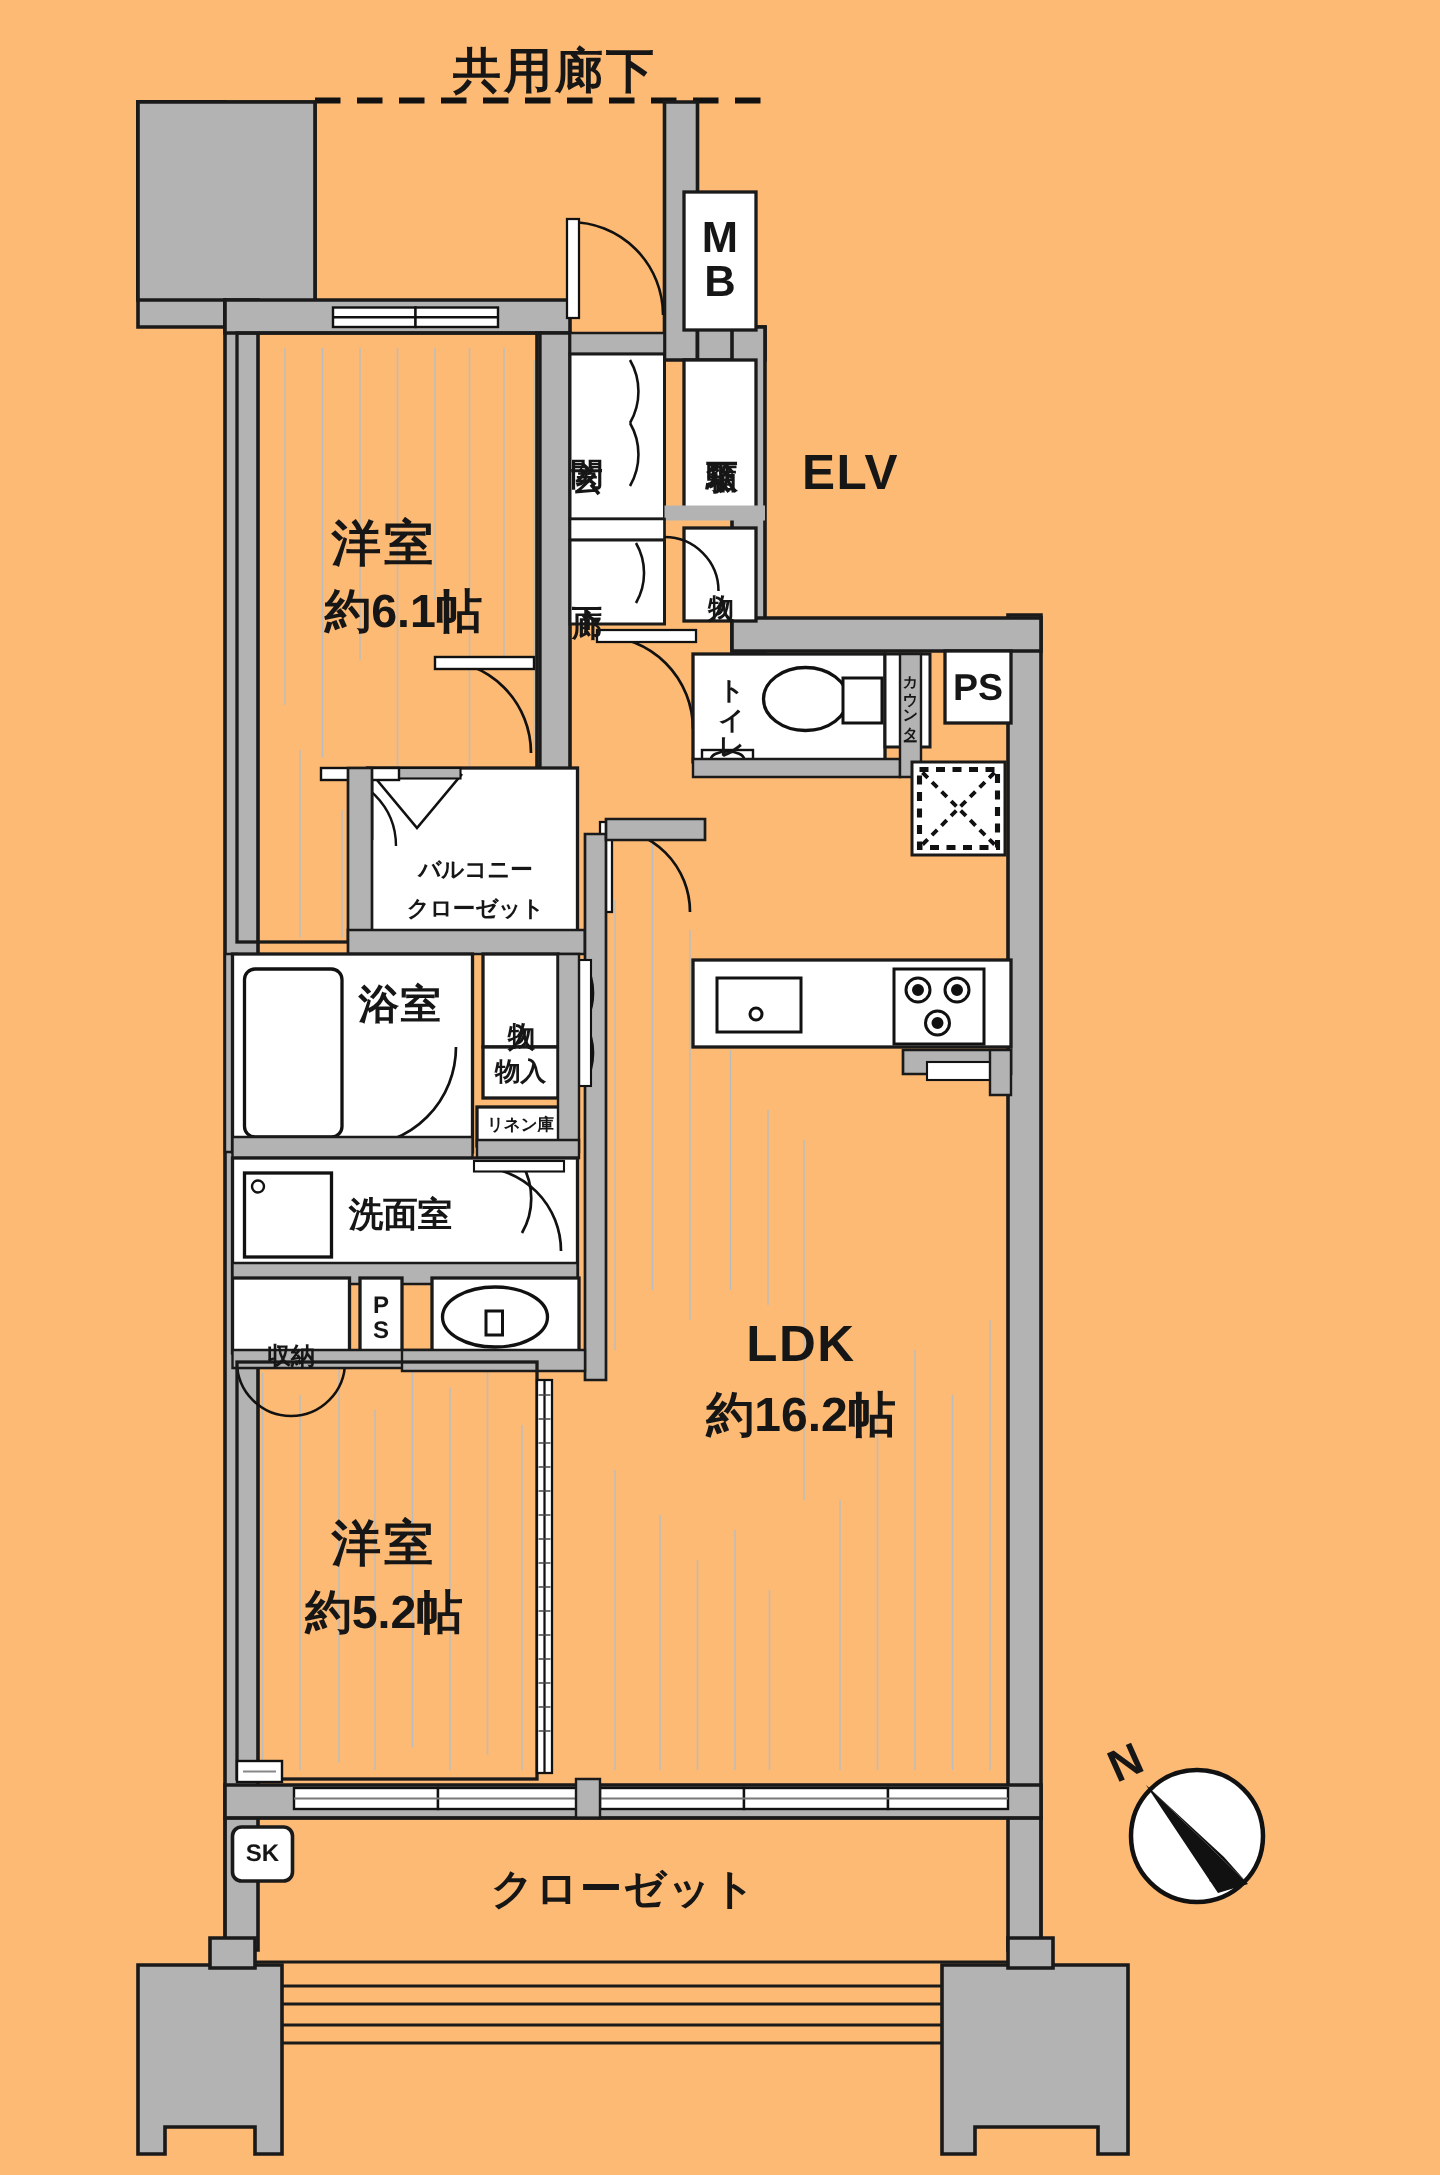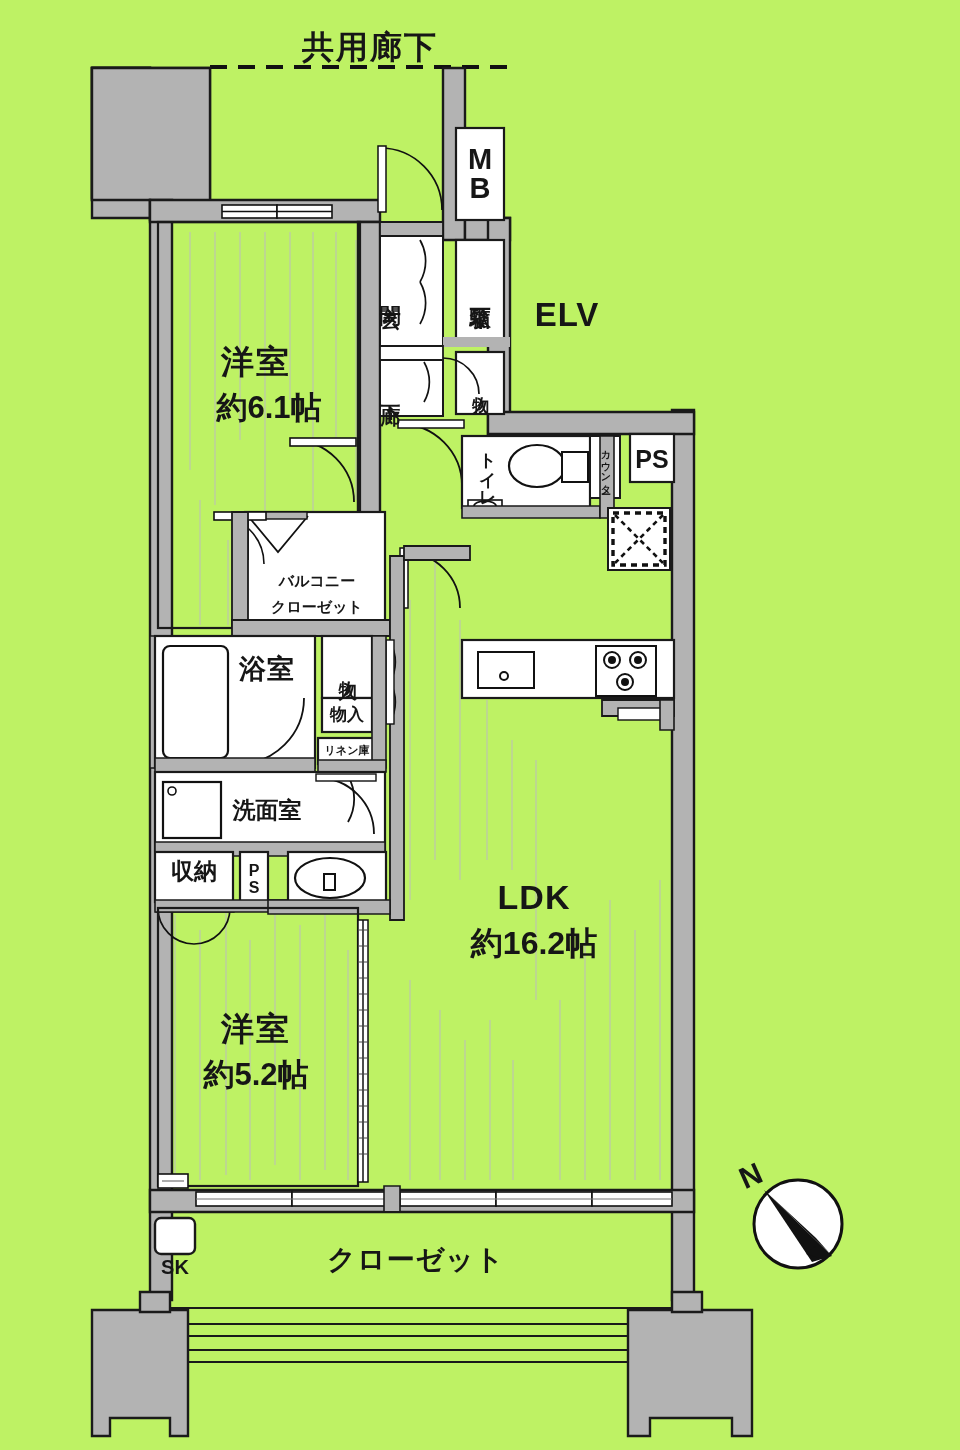--- a/index.html
+++ b/index.html
@@ -1,18 +1,18 @@
 <!DOCTYPE html>
 <html><head>
 <meta charset="utf-8">
 <title>Floor Plan</title>
 <style>
   html,body{margin:0;padding:0;background:#ffffff;}
   body{font-family:"Liberation Sans","DejaVu Sans",sans-serif;color:#000;}
-  #stage{position:relative;width:960px;height:1450px;background:#bef264;overflow:hidden;}
+  #stage{position:relative;width:960px;height:1450px;background:#fdba74;overflow:hidden;}
   .lbl{position:absolute;white-space:pre;line-height:1.08;text-align:center;color:#161616;}
   .ctr{transform:translate(-50%,-50%);}
   .vert{writing-mode:vertical-rl;text-orientation:upright;letter-spacing:0px;}
   svg{position:absolute;left:0;top:0;}
 </style>
 </head>
 <body>
 
 <div id="stage">
 
@@ -341,29 +341,29 @@
   <div class="lbl ctr" style="left:317px;top:607px;font-size:15px;font-weight:700;">クローゼット</div>
 
   <div class="lbl ctr" style="left:267px;top:670px;font-size:27px;font-weight:700;letter-spacing:1px;">浴室</div>
 
   <div class="lbl ctr vert" style="left:347px;top:667px;font-size:18px;font-weight:700;">物入</div>
   <div class="lbl ctr" style="left:347px;top:715px;font-size:17px;font-weight:700;">物入</div>
   <div class="lbl ctr" style="left:347px;top:751px;font-size:11px;font-weight:700;">リネン庫</div>
 
   <div class="lbl ctr" style="left:267px;top:810px;font-size:23px;font-weight:700;">洗面室</div>
 
-  <div class="lbl ctr" style="left:194px;top:871px;font-size:23px;font-weight:700;">収納</div>
+  <div class="lbl ctr" style="left:194px;top:905px;font-size:16px;font-weight:700;">収納</div>
 
   <div class="lbl ctr" style="left:254px;top:880px;font-size:16px;font-weight:700;line-height:1.05;">P<br>S</div>
 
   <div class="lbl ctr" style="left:534px;top:897px;font-size:34px;font-weight:700;letter-spacing:1px;">LDK</div>
   <div class="lbl ctr" style="left:534px;top:943px;font-size:32px;font-weight:700;">約16.2帖</div>
 
   <div class="lbl ctr" style="left:256px;top:1029px;font-size:33px;font-weight:700;letter-spacing:2px;">洋室</div>
   <div class="lbl ctr" style="left:256px;top:1075px;font-size:31px;font-weight:700;">約5.2帖</div>
 
-  <div class="lbl ctr" style="left:175px;top:1236px;font-size:20px;font-weight:700;margin-top:32px;">SK</div>
+  <div class="lbl ctr" style="left:175px;top:1236px;font-size:16px;font-weight:700;">SK</div>
 
   <div class="lbl ctr" style="left:416px;top:1260px;font-size:28px;font-weight:700;letter-spacing:1px;">クローゼット</div>
 
   <div class="lbl" style="left:740px;top:1160px;font-size:30px;font-weight:700;transform:rotate(-24deg);">N</div>
 
 </div>
 
 </body></html>

